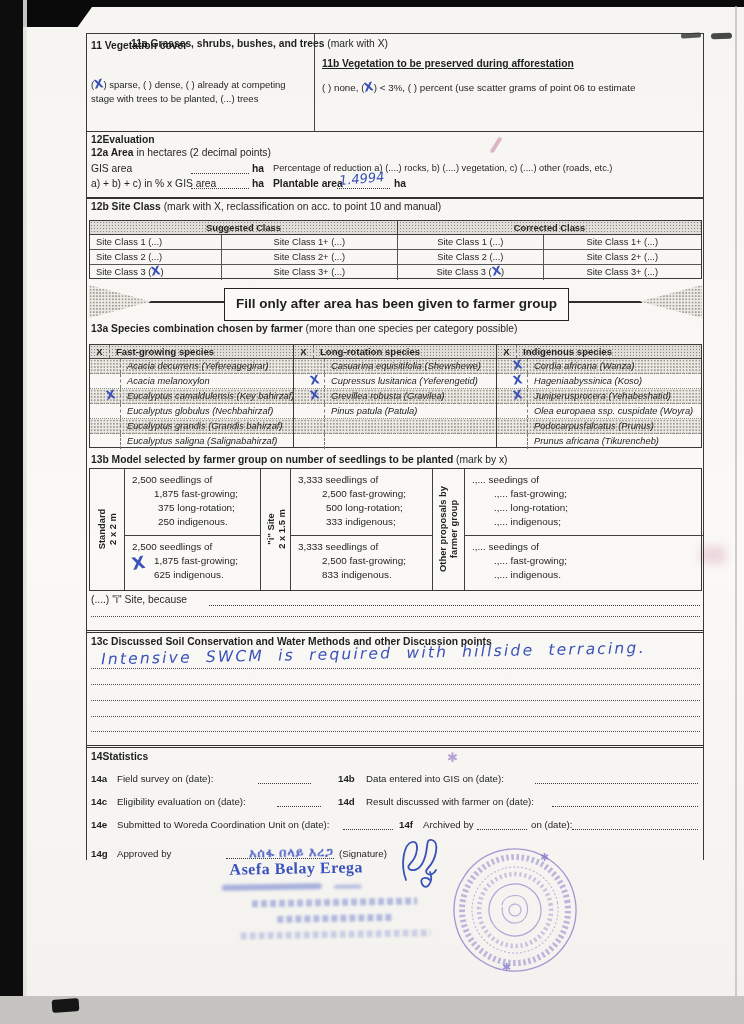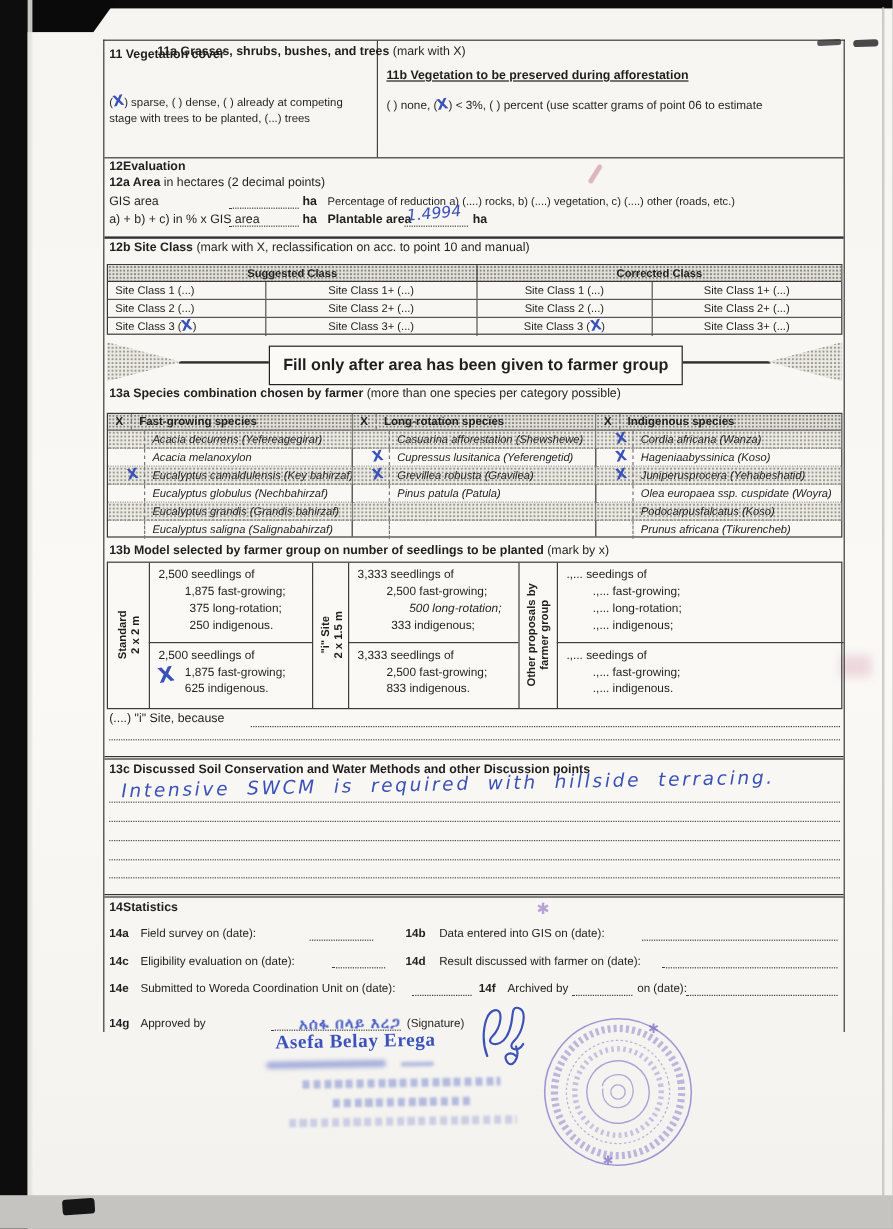--- a/index.html
+++ b/index.html
@@ -207,21 +207,21 @@
             <div class="sp-n">Eucalyptus saligna (Salignabahirzaf)</div>
           </div>
       </div>
       <div class="sp-group">
         <div class="sp-hrow shadeh">
           <div class="sp-x">X</div>
           <div class="sp-n">Long-rotation species</div>
         </div>
         <div class="sp-row shadep">
             <div class="sp-x"><span class="hx"></span></div>
-            <div class="sp-n">Casuarina afforestation (Shewshewe)</div>
+            <div class="sp-n">Casuarina equisitifolia (Shewshewe)</div>
           </div>
         <div class="sp-row">
             <div class="sp-x"><span class="hx">X</span></div>
             <div class="sp-n">Cupressus lusitanica (Yeferengetid)</div>
           </div>
         <div class="sp-row shadep">
             <div class="sp-x"><span class="hx">X</span></div>
             <div class="sp-n">Grevillea robusta (Gravilea)</div>
           </div>
         <div class="sp-row">
@@ -253,21 +253,21 @@
         <div class="sp-row shadep">
             <div class="sp-x"><span class="hx">X</span></div>
             <div class="sp-n">Juniperusprocera (Yehabeshatid)</div>
           </div>
         <div class="sp-row">
             <div class="sp-x"><span class="hx"></span></div>
             <div class="sp-n">Olea europaea ssp. cuspidate (Woyra)</div>
           </div>
         <div class="sp-row shadep">
             <div class="sp-x"><span class="hx"></span></div>
-            <div class="sp-n">Podocarpusfalcatus (Koso)</div>
+            <div class="sp-n">Podocarpusfalcatus (Prunus)</div>
           </div>
         <div class="sp-row">
             <div class="sp-x"><span class="hx"></span></div>
             <div class="sp-n">Prunus africana (Tikurencheb)</div>
           </div>
       </div>
     </div>
 
     <div class="abs" style="left:4px;top:420px;">
       <span class="b">13b Model selected by farmer group on number of seedlings to be planted</span><span> (mark by x)</span>
@@ -296,21 +296,21 @@
       <div class="ln" style="left:42px;top:5px;">2,500 seedlings of</div>
       <div class="ln" style="left:64px;top:19px;">1,875 fast-growing;</div>
       <div class="ln" style="left:68px;top:33px;">375 long-rotation;</div>
       <div class="ln" style="left:68px;top:47px;">250 indigenous.</div>
       <div class="ln" style="left:42px;top:72px;">2,500 seedlings of</div>
       <div class="ln" style="left:64px;top:86px;">1,875 fast-growing;</div>
       <div class="ln" style="left:64px;top:100px;">625 indigenous.</div>
       <div class="ln hx" style="left:42px;top:86px;font-size:17px;">X</div>
       <div class="ln" style="left:208px;top:5px;">3,333 seedlings of</div>
       <div class="ln" style="left:232px;top:19px;">2,500 fast-growing;</div>
-      <div class="ln" style="left:251px;top:33px;font-style:italic;">500 long-rotation;</div>
+      <div class="ln" style="left:236px;top:33px;">500 long-rotation;</div>
       <div class="ln" style="left:236px;top:47px;">333 indigenous;</div>
       <div class="ln" style="left:208px;top:72px;">3,333 seedlings of</div>
       <div class="ln" style="left:232px;top:86px;">2,500 fast-growing;</div>
       <div class="ln" style="left:232px;top:100px;">833 indigenous.</div>
       <div class="ln" style="left:382px;top:5px;">.,... seedings of</div>
       <div class="ln" style="left:404px;top:19px;">.,... fast-growing;</div>
       <div class="ln" style="left:404px;top:33px;">.,... long-rotation;</div>
       <div class="ln" style="left:404px;top:47px;">.,... indigenous;</div>
       <div class="ln" style="left:382px;top:72px;">.,... seedings of</div>
       <div class="ln" style="left:404px;top:86px;">.,... fast-growing;</div>

